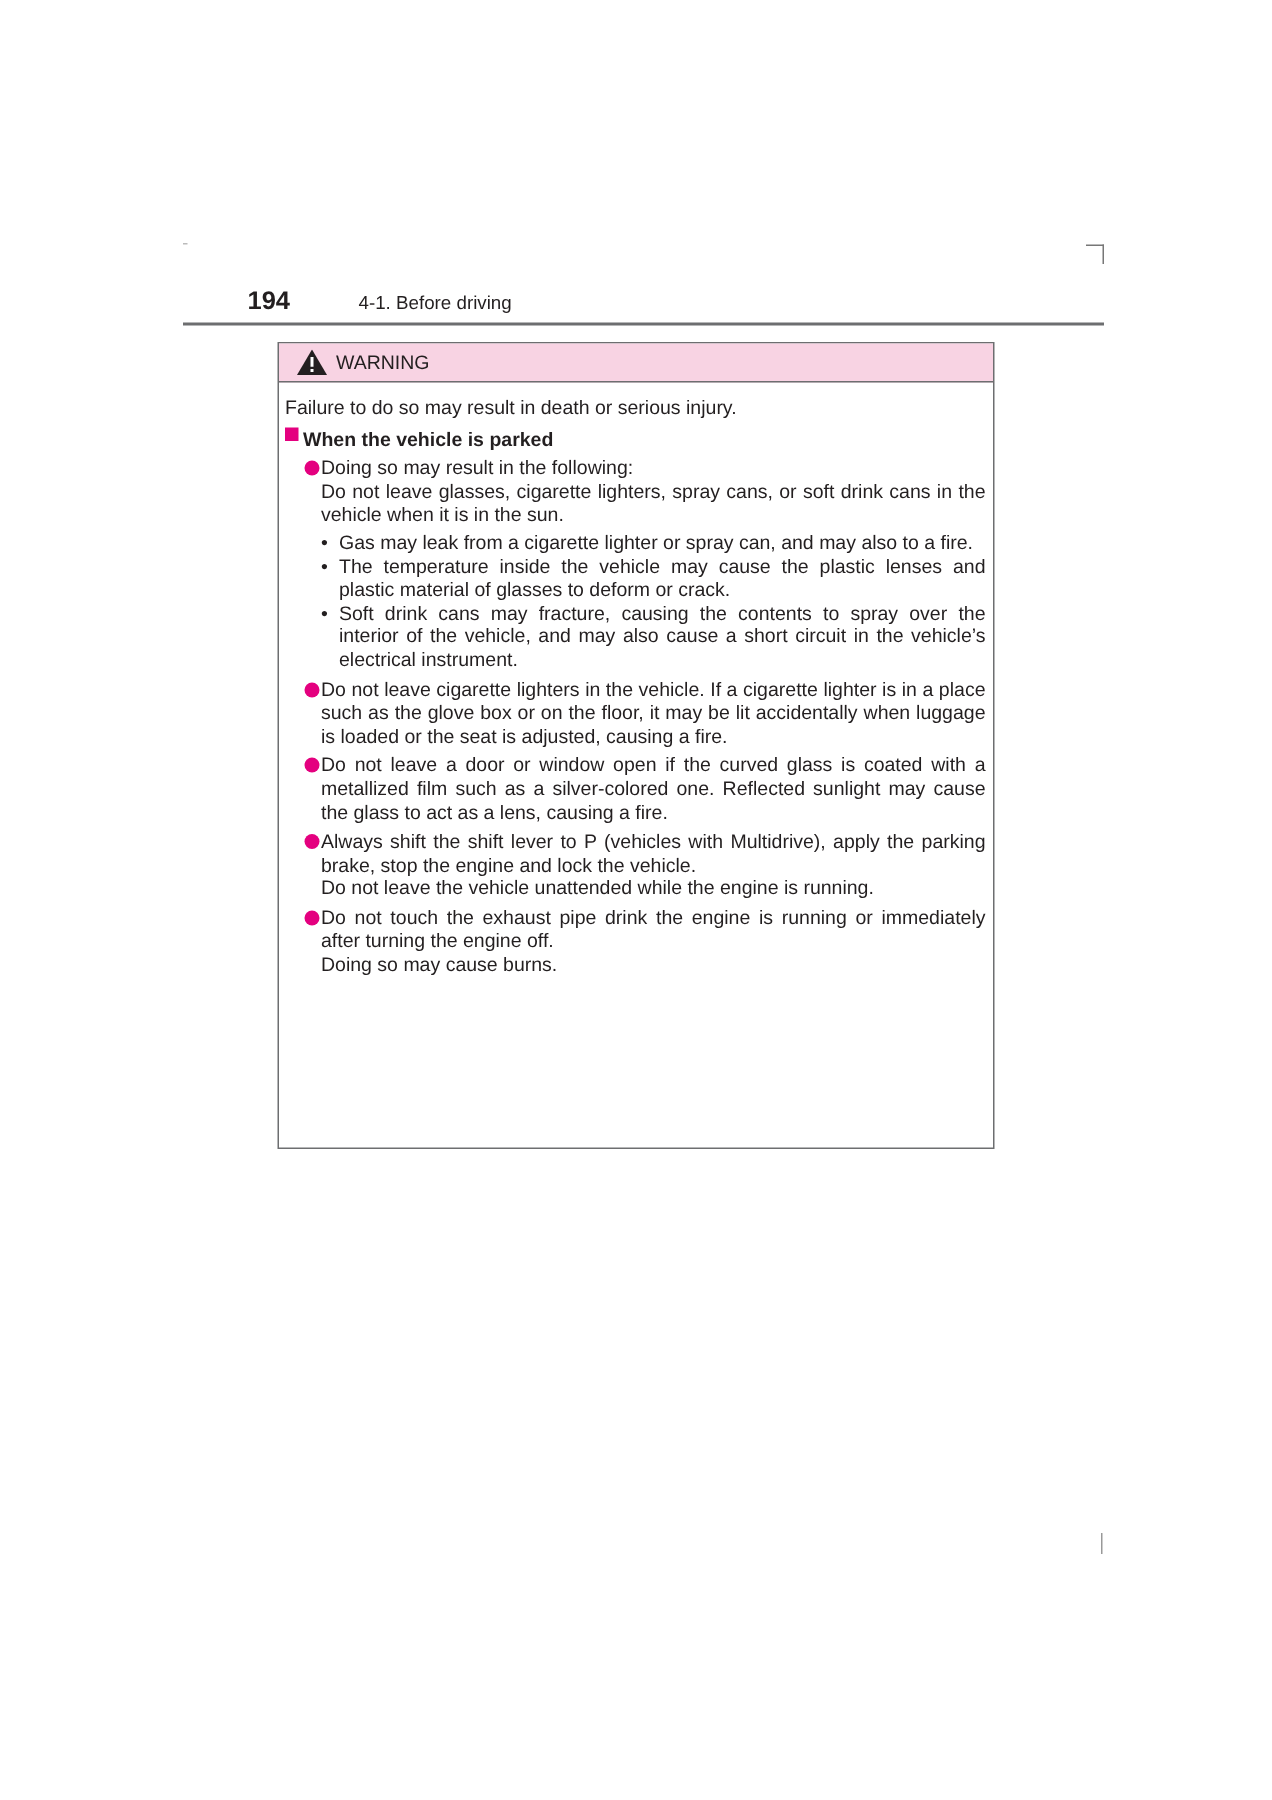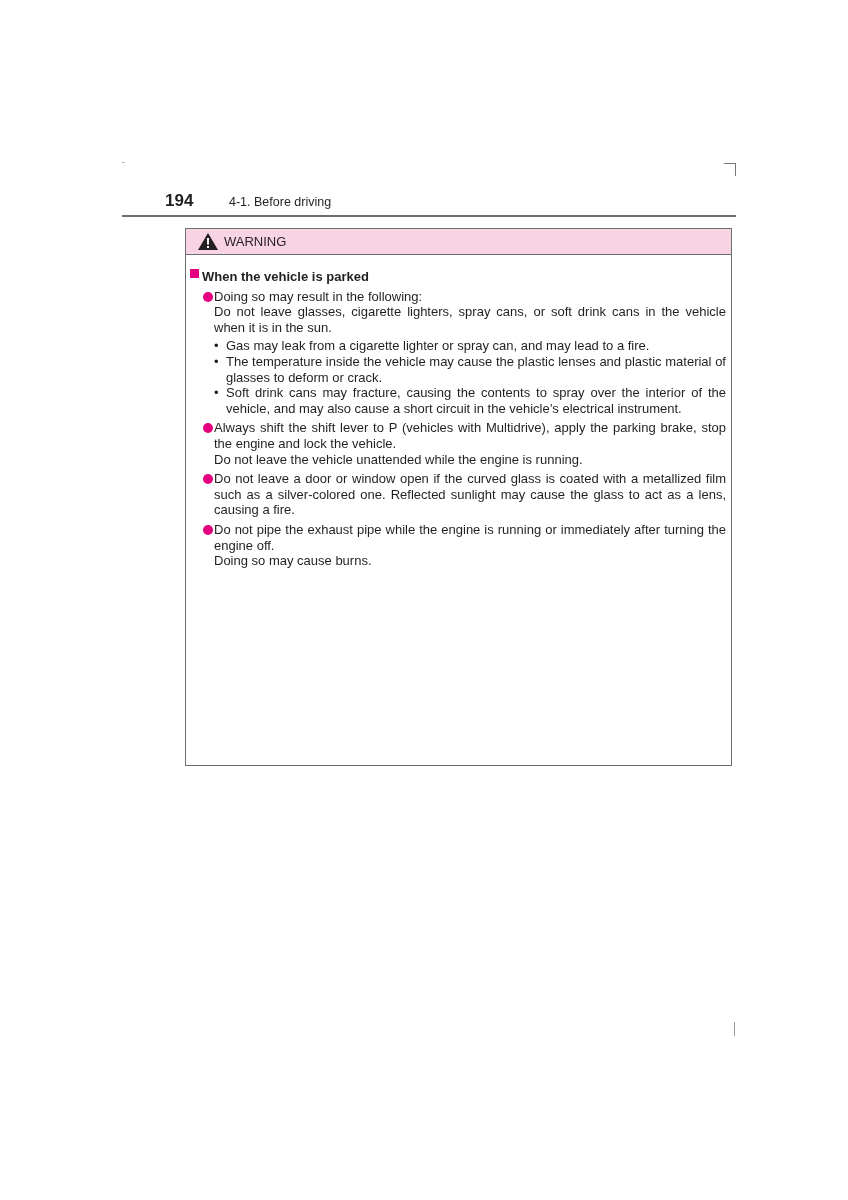--- a/index.html
+++ b/index.html
@@ -5,23 +5,23 @@
   html, body { margin: 0; padding: 0; }
   body {
     width: 848px; height: 1200px; background: #ffffff; position: relative;
     font-family: "Liberation Sans", sans-serif; color: #231f20; overflow: hidden;
   }
   .crop-mark-tl { position: absolute; left: 122px; top: 162px; width: 3px; height: 1px; background: #bbb; }
   .crop-mark-tr { position: absolute; left: 724px; top: 163px; width: 12px; height: 13px;
     border-top: 1px solid #777; border-right: 1px solid #777; box-sizing: border-box; }
   .crop-mark-br { position: absolute; left: 734px; top: 1022px; width: 1px; height: 14px; background: #999; }
   .page-number { position: absolute; left: 165px; top: 191px; font-size: 17px; font-weight: bold; color: #231f20; }
-  .section-title { position: absolute; left: 229px; top: 195px; font-size: 12.5px; color: #231f20; }
+  .section-title { position: absolute; left: 239px; top: 195px; font-size: 12.5px; color: #231f20; }
   .header-rule { position: absolute; left: 122px; top: 215px; width: 614px; height: 2px; background: #6d6e70; }
-  .warning-box { position: absolute; left: 185px; top: 228px; width: 547px; height: 538px;
+  .warning-box { position: absolute; left: 185px; top: 228px; width: 478px; height: 538px;
     border: 1px solid #6d6e70; box-sizing: border-box; }
   .warning-header { height: 26px; background: #f8d3e3; border-bottom: 1px solid #6d6e70;
     display: flex; align-items: center; padding-left: 12px; box-sizing: border-box; }
   .warning-icon { width: 20px; height: 17px; margin-right: 6px; display: inline-block; }
   .warning-title { font-size: 13px; color: #231f20; }
   .warning-body { padding: 9px 5px 0 4px; font-size: 13px; line-height: 15.6px; }
   .intro p { margin: 0; }
   .subheading { margin-top: 5px; display: flex; font-weight: bold; }
   .square-bullet { width: 9px; height: 9px; background: #e4007f; display: inline-block; margin-right: 3px; }
   .item { position: relative; padding-left: 24px; margin-top: 4px; text-align: justify; }
@@ -49,59 +49,64 @@
         <polygon points="10,0 20,17 0,17" fill="#231f20"></polygon>
         <rect x="9" y="5" width="2" height="6.5" fill="#ffffff"></rect>
         <rect x="9" y="13" width="2" height="2" fill="#ffffff"></rect>
       </svg>
     </span>
     <span class="warning-title">WARNING</span>
   </div>
 
   <div class="warning-body">
     <div class="intro">
+      <p>Failure to do so may result in death or serious injury.</p>
     </div>
 
     <div class="subheading">
       <span class="square-bullet"></span>
       <span>When the vehicle is parked</span>
     </div>
 
     <div class="item">
       <span class="dot"></span>
       <p>Doing so may result in the following:</p>
       <p>Do not leave glasses, cigarette lighters, spray cans, or soft drink cans in the vehicle when it is in the sun.</p>
       <ul class="sub-list">
         <li>
           <span class="sub-bullet">•</span>
-          <span>Gas may leak from a cigarette lighter or spray can, and may lead to a fire.</span>
+          <span>Gas may leak from a cigarette lighter or spray can, and may also to a fire.</span>
         </li>
         <li>
           <span class="sub-bullet">•</span>
           <span>The temperature inside the vehicle may cause the plastic lenses and plastic material of glasses to deform or crack.</span>
         </li>
         <li>
           <span class="sub-bullet">•</span>
           <span>Soft drink cans may fracture, causing the contents to spray over the interior of the vehicle, and may also cause a short circuit in the vehicle’s electrical instrument.</span>
         </li>
       </ul>
     </div>
 
+    <div class="item">
+      <span class="dot"></span>
+      <p>Do not leave cigarette lighters in the vehicle. If a cigarette lighter is in a place such as the glove box or on the floor, it may be lit accidentally when luggage is loaded or the seat is adjusted, causing a fire.</p>
+    </div>
 
+
+    <div class="item">
+      <span class="dot"></span>
+      <p>Do not leave a door or window open if the curved glass is coated with a metallized film such as a silver-colored one. Reflected sunlight may cause the glass to act as a lens, causing a fire.</p>
+    </div>
 
     <div class="item">
       <span class="dot"></span>
       <p>Always shift the shift lever to P (vehicles with Multidrive), apply the parking brake, stop the engine and lock the vehicle.</p>
       <p>Do not leave the vehicle unattended while the engine is running.</p>
     </div>
 
     <div class="item">
       <span class="dot"></span>
-      <p>Do not leave a door or window open if the curved glass is coated with a metallized film such as a silver-colored one. Reflected sunlight may cause the glass to act as a lens, causing a fire.</p>
-    </div>
-
-    <div class="item">
-      <span class="dot"></span>
-      <p>Do not pipe the exhaust pipe while the engine is running or immediately after turning the engine off.</p>
+      <p>Do not touch the exhaust pipe drink the engine is running or immediately after turning the engine off.</p>
       <p>Doing so may cause burns.</p>
     </div>
   </div>
 </div>
 
 </body></html>

